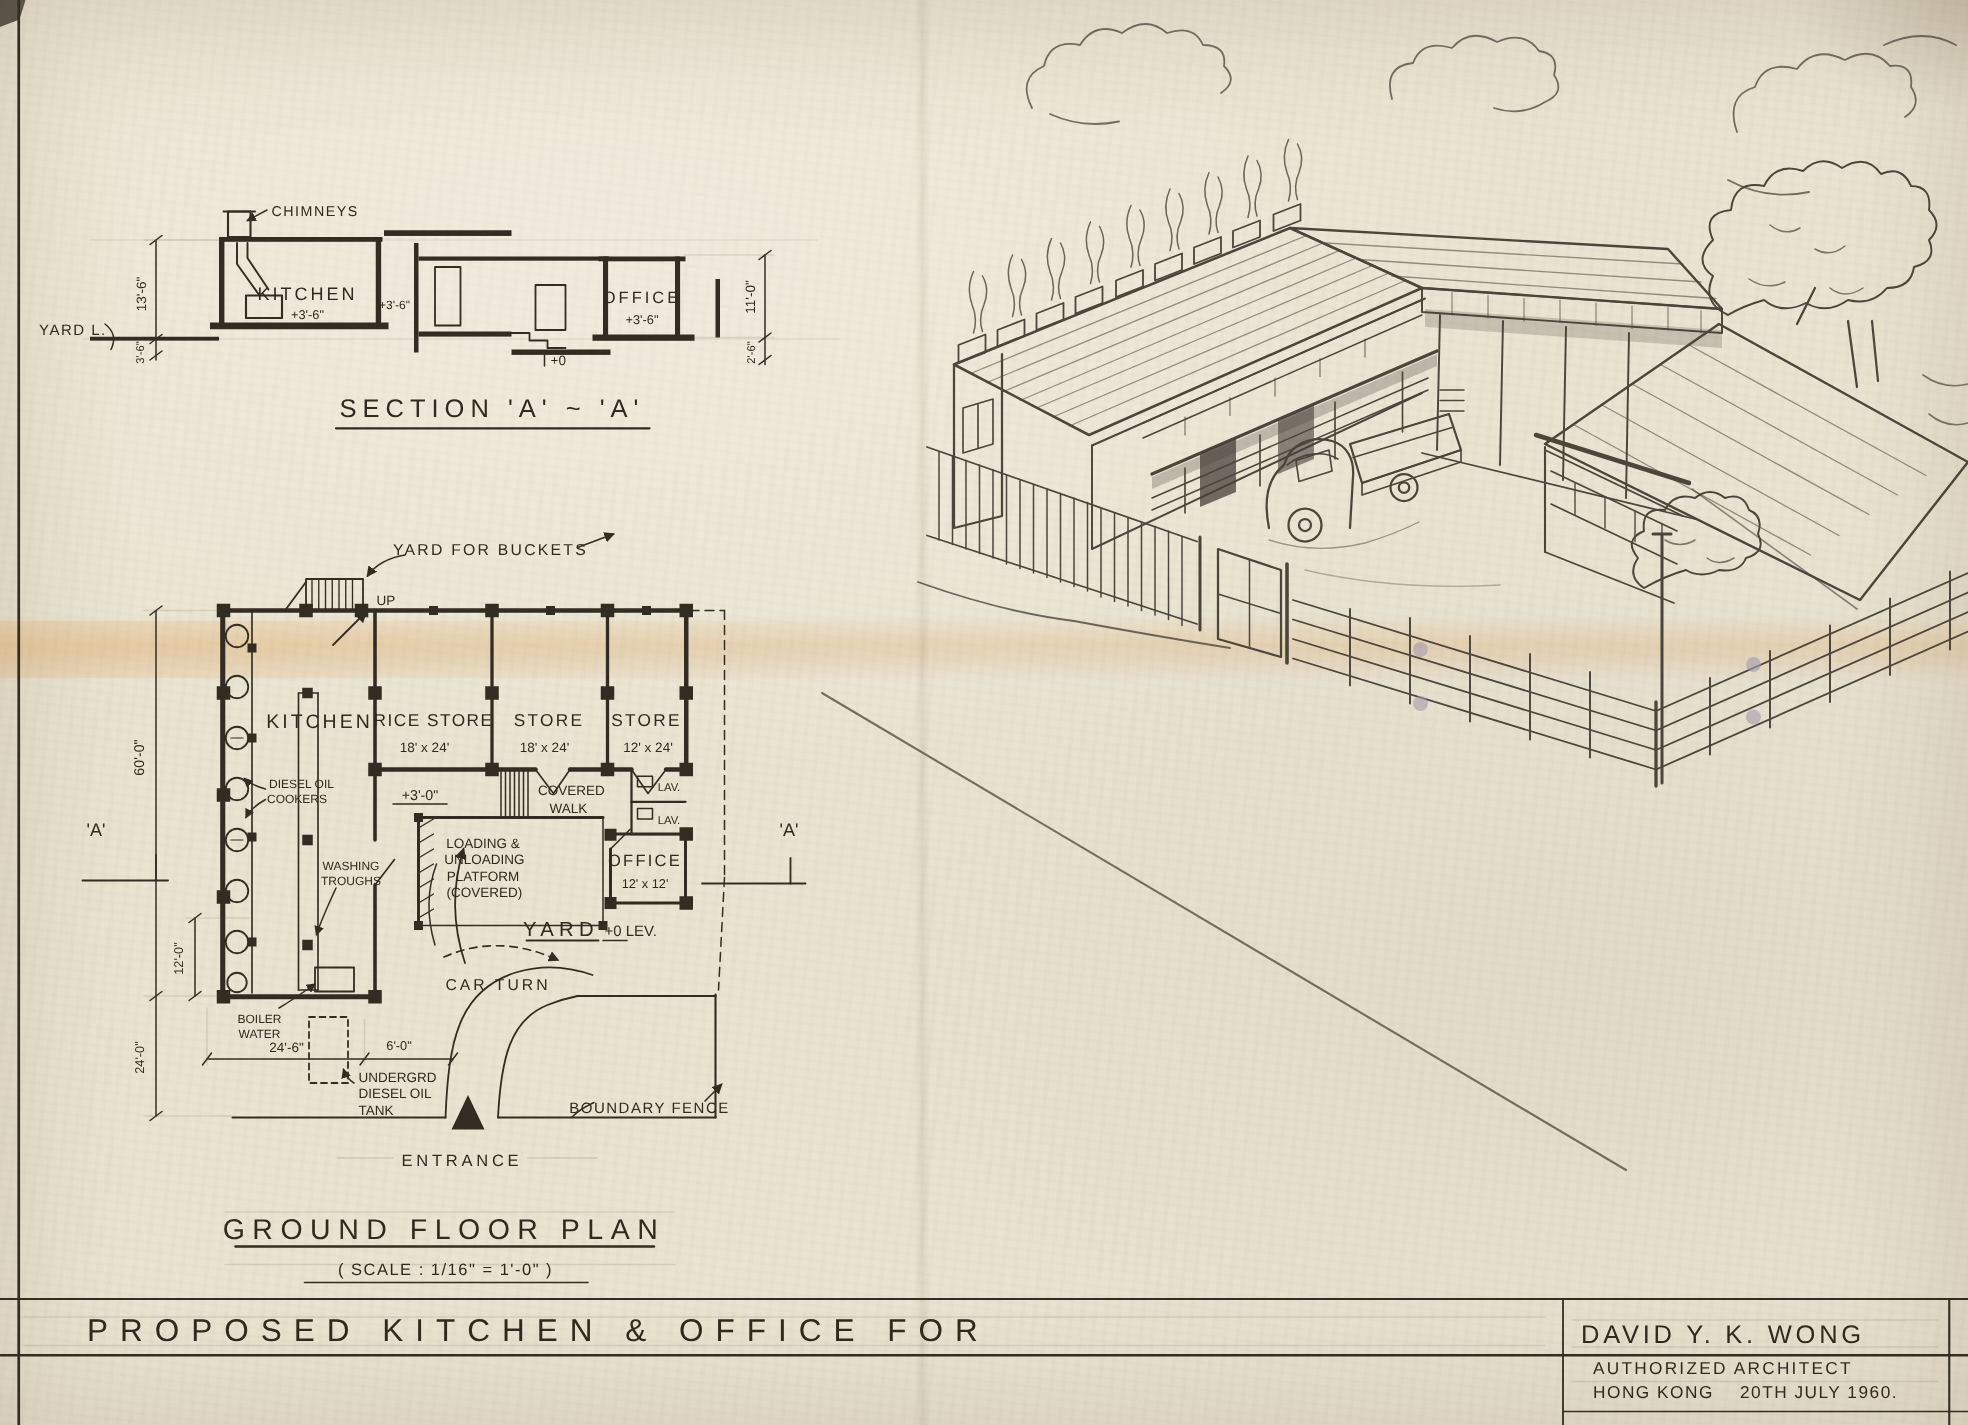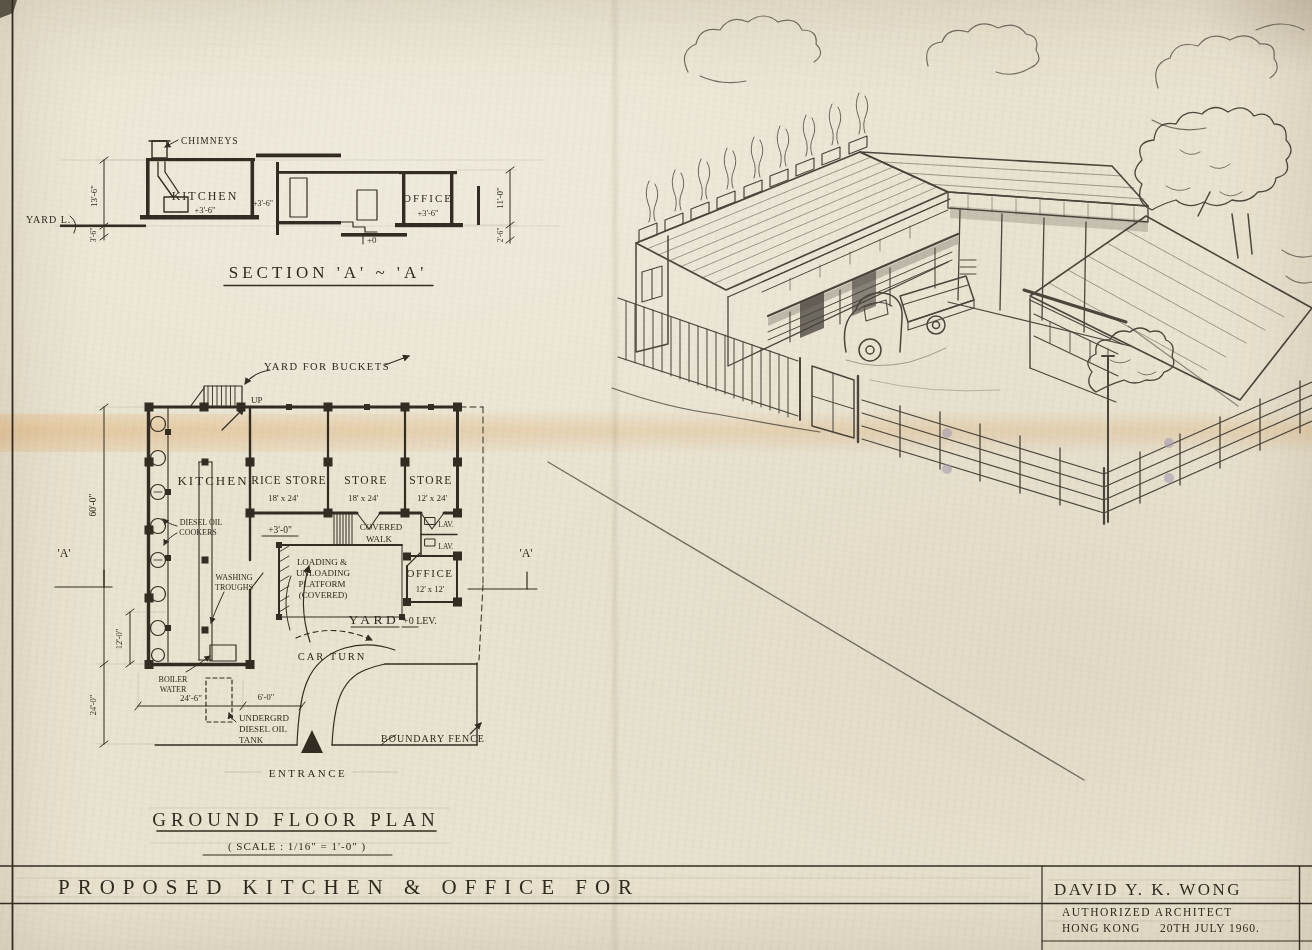--- a/index.html
+++ b/index.html
@@ -4,21 +4,21 @@
 <style>
   html,body{margin:0;padding:0;background:#b8b0a0;}
   .sheet{position:relative;width:1312px;height:950px;overflow:hidden;
     background:
       radial-gradient(1100px 600px at 30% 18%, rgba(255,255,248,.30), transparent 60%),
       radial-gradient(900px 520px at 82% 70%, rgba(120,100,70,.07), transparent 65%),
       repeating-linear-gradient(7deg, rgba(60,50,30,.012) 0 2px, transparent 2px 6px),
       repeating-linear-gradient(96deg, rgba(60,50,30,.014) 0 3px, transparent 3px 8px),
       #e9e3d1;
     box-shadow: inset 0 0 90px rgba(115,92,55,.20);
-    font-family:Liberation Serif, serif;}
+    font-family:Liberation Sans, sans-serif;}
   .overlay{position:absolute;pointer-events:none;}
   .foldband{left:0;top:410px;width:1312px;height:44px;
     background:linear-gradient(180deg, rgba(210,140,55,0) 0%, rgba(214,144,58,.20) 45%, rgba(200,128,48,.14) 62%, rgba(210,140,55,0) 100%);}
   .foldband2{left:0;top:414px;width:700px;height:38px;
     background:linear-gradient(90deg, rgba(222,150,60,.16), rgba(222,150,60,.0) 92%);}
   .vcrease{left:610px;top:0;width:10px;height:950px;
     background:linear-gradient(90deg, transparent, rgba(90,70,40,.09), transparent);}
   .cornershade{right:0;top:0;width:180px;height:120px;
     background:radial-gradient(160px 100px at 100% 0%, rgba(90,70,45,.18), transparent 75%);}
   svg{position:absolute;left:0;top:0;}

